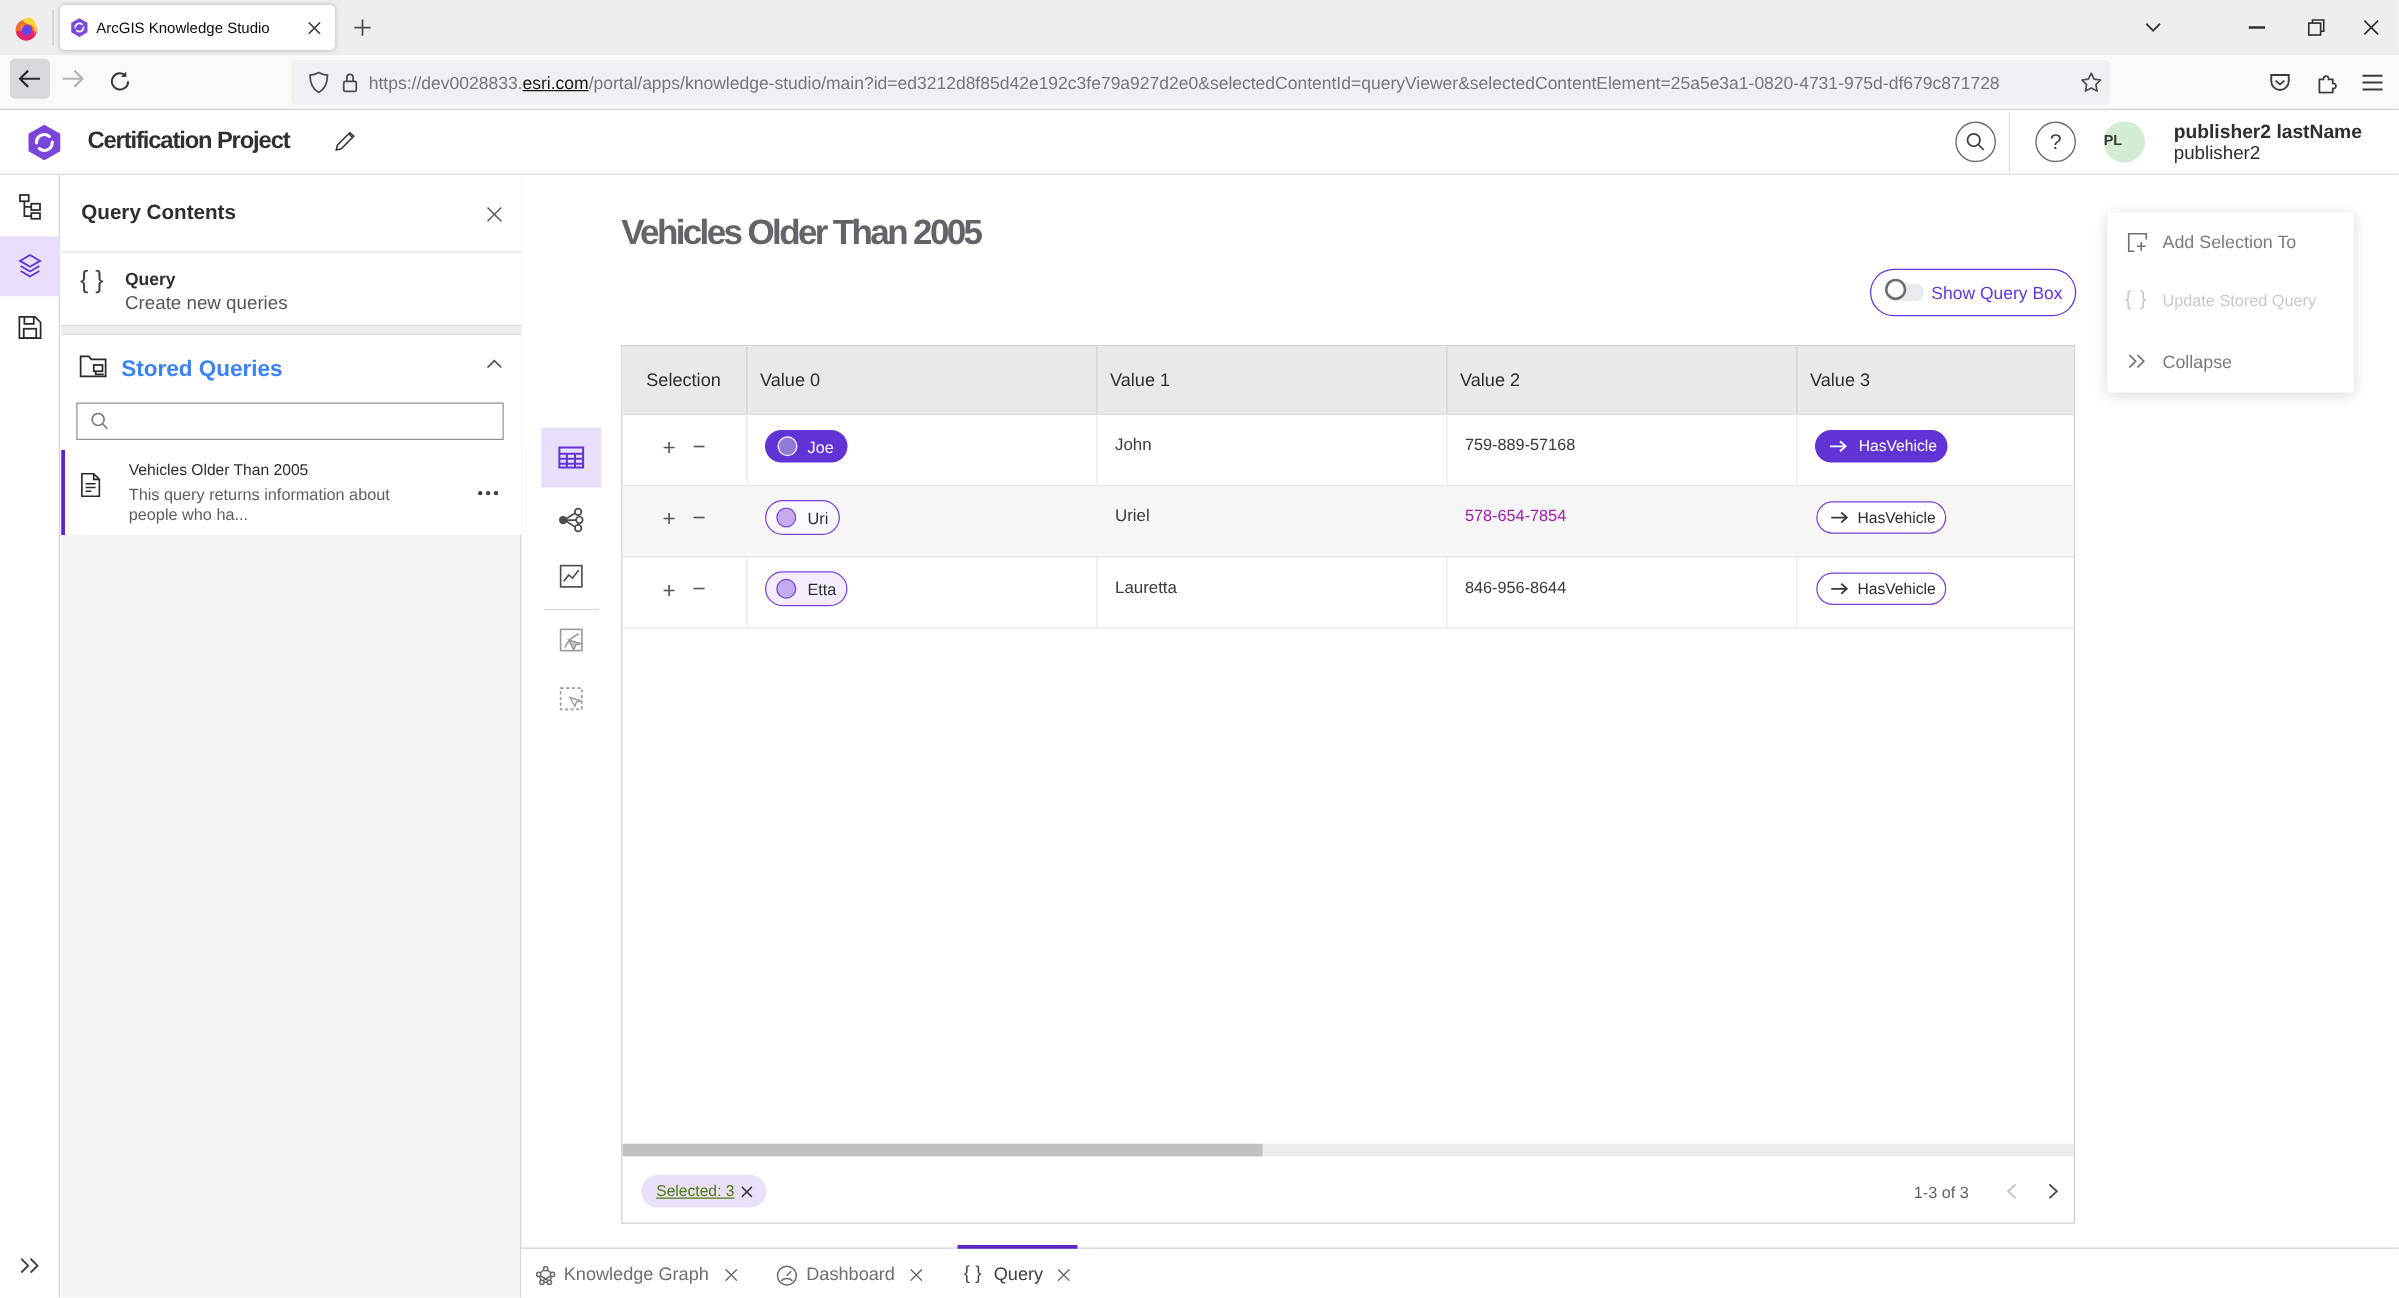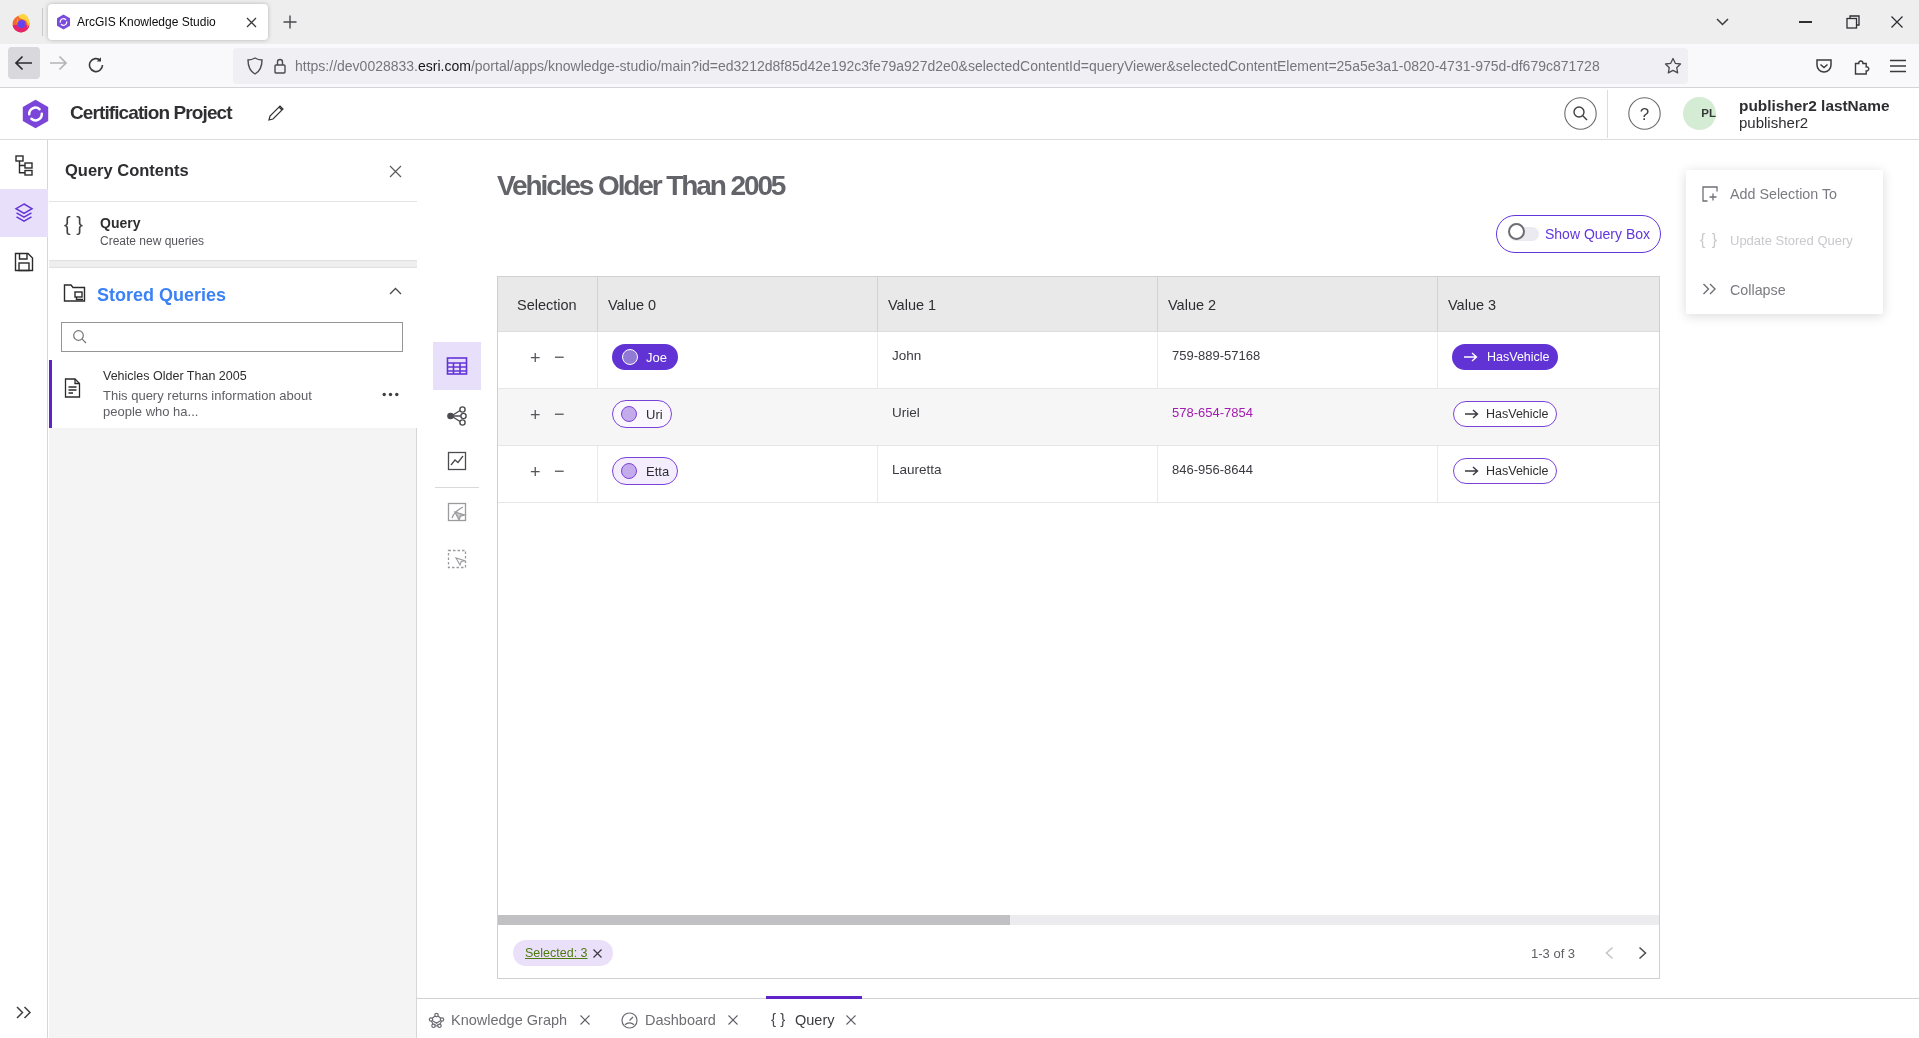--- a/index.html
+++ b/index.html
@@ -66,21 +66,21 @@
   </svg>
 
   <div class="abs" style="left:233px;top:48px;width:1455px;height:36px;background:#f0f0f4;border-radius:4px;"></div>
   <svg class="abs" style="left:247px;top:57px;" width="16" height="18" viewBox="0 0 16 18">
     <path d="M8 1 C10.5 2.5 13 3 15 3 C15 9 13.5 14 8 17 C2.5 14 1 9 1 3 C3 3 5.5 2.5 8 1 Z" fill="none" stroke="#4a4a50" stroke-width="1.4"></path>
   </svg>
   <svg class="abs" style="left:273px;top:57px;" width="14" height="18" viewBox="0 0 14 18">
     <rect x="2" y="8" width="10" height="8" rx="1" fill="none" stroke="#4a4a50" stroke-width="1.4"></rect>
     <path d="M4.5 8 V5 a2.5 2.5 0 0 1 5 0 V8" fill="none" stroke="#4a4a50" stroke-width="1.4"></path>
   </svg>
-  <div class="abs nw" style="left:295px;top:58px;font-size:14px;color:#75757b;">https://dev0028833.<span style="color:#161619;">esri.com</span>/portal/apps/knowledge-studio/main?id=ed3212d8f85d42e192c3fe79a927d2e0&amp;selectedContentId=queryViewer&amp;selectedContentElement=25a5e3a1-0820-4731-975d-df679c871728</div>
+  <div class="abs nw" style="left:295px;top:58px;font-size:14px;color:#75757b;">https://dev0028833.<span style="color:#161619;text-decoration:underline;">esri.com</span>/portal/apps/knowledge-studio/main?id=ed3212d8f85d42e192c3fe79a927d2e0&amp;selectedContentId=queryViewer&amp;selectedContentElement=25a5e3a1-0820-4731-975d-df679c871728</div>
   <svg class="abs" style="left:1664px;top:57px;" width="18" height="18" viewBox="0 0 18 18">
     <path d="M9 1.5 L11.3 6.3 L16.5 7 L12.7 10.7 L13.7 15.9 L9 13.4 L4.3 15.9 L5.3 10.7 L1.5 7 L6.7 6.3 Z" fill="none" stroke="#4a4a50" stroke-width="1.3" stroke-linejoin="round"></path>
   </svg>
   <svg class="abs" style="left:1815px;top:57px;" width="18" height="18" viewBox="0 0 18 18">
     <path d="M2 3 H16 V8 a7 7 0 0 1 -14 0 Z" fill="none" stroke="#3b3b3f" stroke-width="1.5"></path>
     <path d="M5.5 7.5 L9 10.5 L12.5 7.5" fill="none" stroke="#3b3b3f" stroke-width="1.5"></path>
   </svg>
   <svg class="abs" style="left:1852px;top:57px;" width="18" height="18" viewBox="0 0 18 18">
     <path d="M3.5 6.5 H6.8 A2.1 2.1 0 1 1 10.9 6.5 H14.2 V9.8 A2.1 2.1 0 1 1 14.2 13.9 V17 H3.5 Z" fill="none" stroke="#3b3b3f" stroke-width="1.4"></path>
   </svg>
@@ -103,21 +103,21 @@
     <circle cx="16.5" cy="16.5" r="15.7" fill="none" stroke="#6a6a6e" stroke-width="1.1"></circle>
     <circle cx="15" cy="15" r="5" fill="none" stroke="#3f3f43" stroke-width="1.4"></circle>
     <path d="M18.8 18.8 L23 23" stroke="#3f3f43" stroke-width="1.4"></path>
   </svg>
   <div class="abs" style="left:1607px;top:90px;width:1px;height:48px;background:#dcdcde;"></div>
   <svg class="abs" style="left:1628px;top:97px;" width="33" height="33" viewBox="0 0 33 33">
     <circle cx="16.5" cy="16.5" r="15.7" fill="none" stroke="#6a6a6e" stroke-width="1.1"></circle>
     <text x="16.5" y="22.5" font-family="Liberation Sans" font-size="17" fill="#3f3f43" text-anchor="middle">?</text>
   </svg>
   <div class="abs" style="left:1683px;top:97px;width:33px;height:33px;border-radius:50%;background:#d4ebd4;"></div>
-  <div class="abs" style="left:1683px;top:107px;width:33px;text-align:right;font-size:11.5px;font-weight:bold;color:#363a36;">PL</div>
+  <div class="abs" style="left:1683px;top:107px;width:33px;text-align:left;font-size:11.5px;font-weight:bold;color:#363a36;">PL</div>
   <div class="abs nw" style="left:1739px;top:97px;font-size:15.4px;font-weight:bold;color:#2e2e31;">publisher2 lastName</div>
   <div class="abs nw" style="left:1739px;top:114px;font-size:15px;color:#2e2e31;">publisher2</div>
 
   <div class="abs" style="left:0;top:140px;width:48px;height:898px;background:#fff;border-right:1px solid #d6d6d8;"></div>
   <div class="abs" style="left:0;top:189px;width:48px;height:48px;background:#e8e0fb;"></div>
 
   <svg class="abs" style="left:13px;top:154px;" width="22" height="22" viewBox="0 0 22 22">
     <g fill="none" stroke="#2b2b2b" stroke-width="1.4">
       <rect x="3" y="2" width="7" height="5"></rect>
       <rect x="12" y="9" width="7" height="5"></rect>
@@ -149,21 +149,21 @@
   <div class="abs" style="left:49px;top:140px;width:368px;height:898px;background:#f4f4f5;border-right:1px solid #d6d6d8;"></div>
   <div class="abs" style="left:49px;top:140px;width:368px;height:288px;background:#fff;"></div>
   <div class="abs nw" style="left:65px;top:161px;font-size:16.5px;font-weight:bold;color:#2e2e31;">Query Contents</div>
   <svg class="abs" style="left:389px;top:165px;" width="13" height="13" viewBox="0 0 13 13">
     <path d="M1 1 L12 12 M12 1 L1 12" stroke="#5b5b5f" stroke-width="1.2"></path>
   </svg>
   <div class="abs" style="left:49px;top:201px;width:368px;height:1px;background:#e3e3e5;"></div>
 
   <div class="abs" style="left:64px;top:213px;font-size:20px;color:#404046;font-weight:400;">{&nbsp;}</div>
   <div class="abs nw" style="left:100px;top:215px;font-size:14px;font-weight:bold;color:#2e2e31;">Query</div>
-  <div class="abs nw" style="left:100px;top:234px;font-size:12px;color:#55555b;">Create new queries</div>
+  <div class="abs nw" style="left:100px;top:234px;font-size:15px;color:#55555b;">Create new queries</div>
   <div class="abs" style="left:49px;top:260px;width:368px;height:8px;background:#eeeeef;border-top:1px solid #e0e0e2;border-bottom:1px solid #e0e0e2;"></div>
 
   <svg class="abs" style="left:63px;top:283px;" width="23" height="20" viewBox="0 0 23 20">
     <g fill="none" stroke="#2b2b2b" stroke-width="1.4">
       <path d="M1.5 18 V2 H8 L10 4.5 H21.5 V18 Z"></path>
       <rect x="12" y="9" width="7" height="5" fill="#fff"></rect>
       <path d="M13.5 14 v2.5 h6.5"></path>
     </g>
   </svg>
   <div class="abs nw" style="left:97px;top:285px;font-size:18px;font-weight:bold;color:#3b82f6;">Stored Queries</div>

